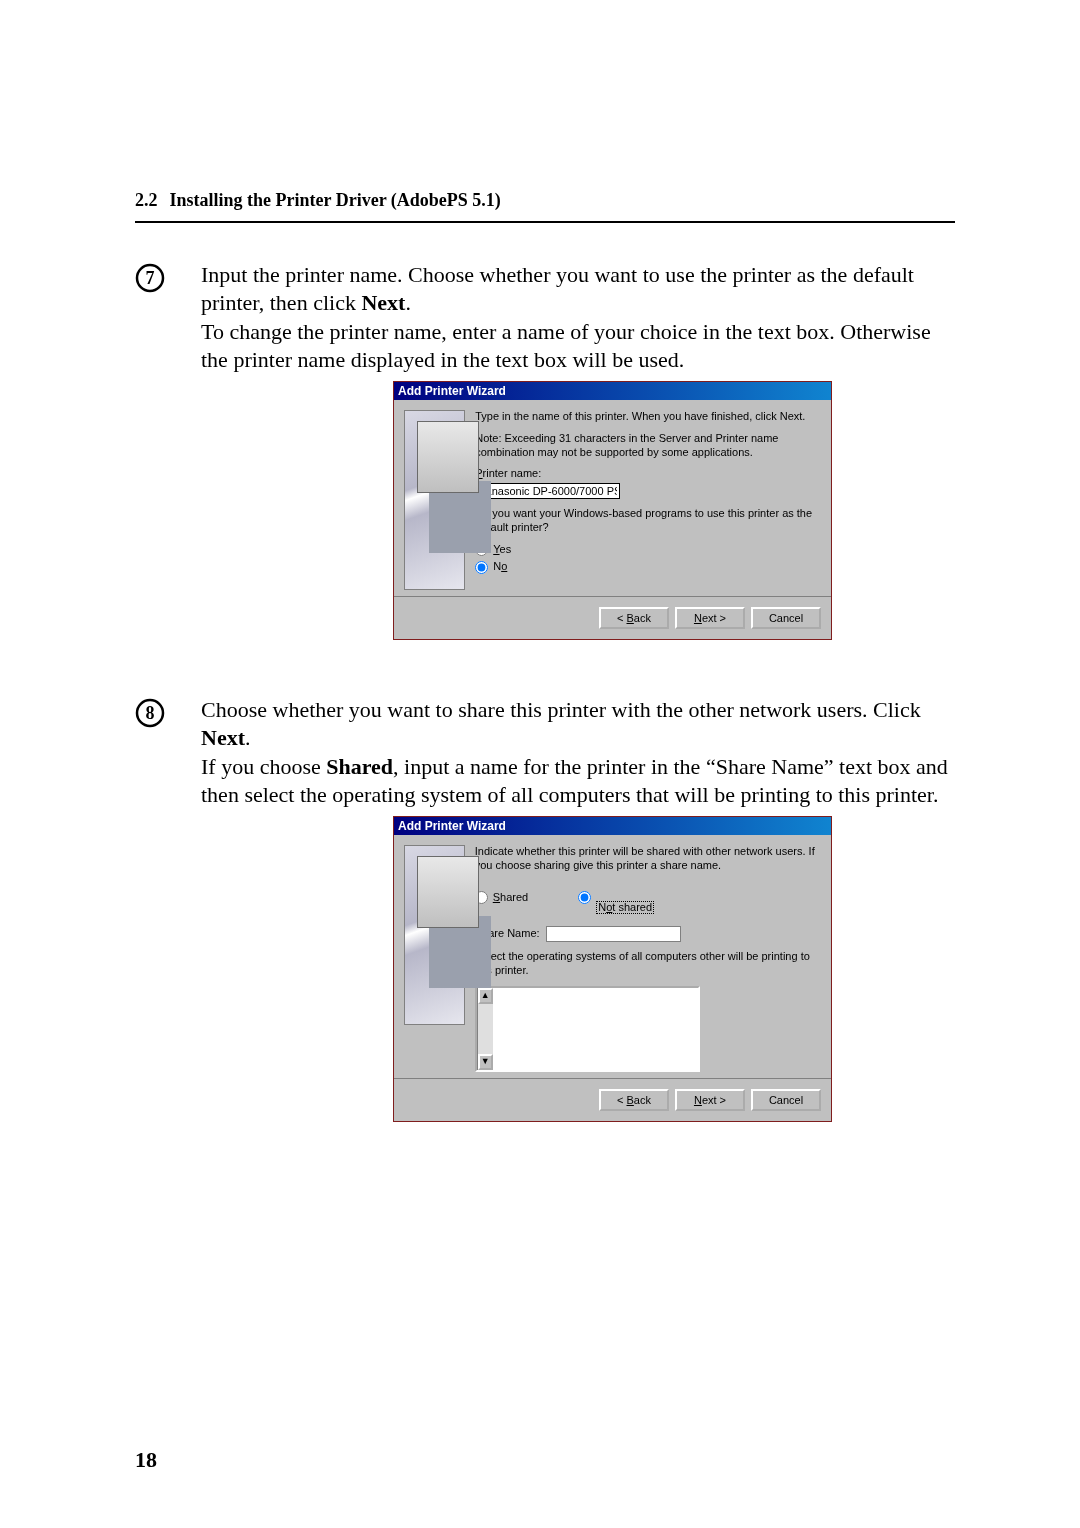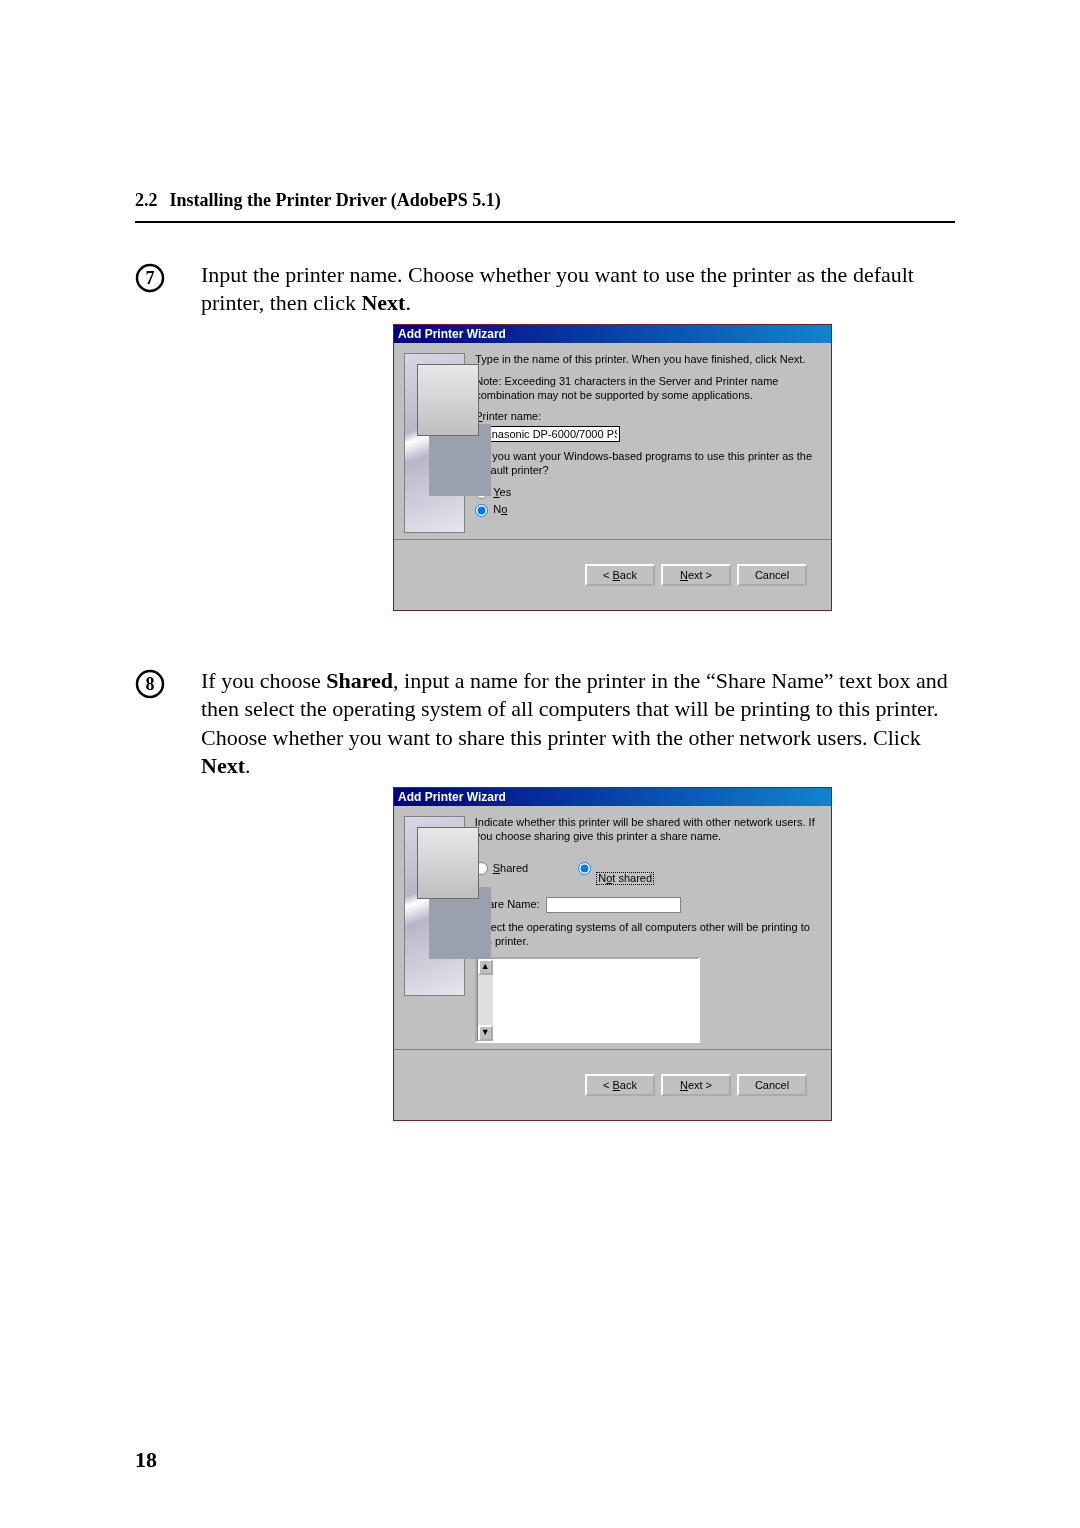--- a/index.html
+++ b/index.html
@@ -30,21 +30,21 @@
   .wizard .textbox2 { width: 135px; border: 1px solid #808080; padding: 1px 2px; font-family: inherit; font-size: 11px; background: #fff; }
   .wizard .radio-row { display: flex; align-items: center; margin-bottom: 4px; }
   .wizard .radio-row input { margin-right: 5px; }
   .wizard .radio-row .u { text-decoration: underline; }
   .wizard .radio-pair { display: flex; gap: 50px; margin: 6px 0 8px 0; }
   .wizard .share-row { display: flex; align-items: center; gap: 6px; margin-bottom: 8px; }
   .wizard .listbox { width: 225px; height: 86px; border: 2px inset #fff; background: #fff; overflow: hidden; display: flex; }
   .wizard .listbox .items { flex: 1 1 auto; padding: 1px 3px; color: #808080; line-height: 1.25; }
   .wizard .listbox .scroll { width: 16px; background: #dfdfdf; border-left: 1px solid #808080; display: flex; flex-direction: column; justify-content: space-between; }
   .wizard .listbox .arrow { height: 16px; background: #c0c0c0; border: 2px outset #fff; display:flex; align-items:center; justify-content:center; font-size:9px; }
-  .wizard .footer { display: flex; justify-content: flex-end; gap: 6px; padding: 24px; border-top: 1px solid #808080; }
+  .wizard .footer { display: flex; justify-content: flex-end; gap: 6px; padding: 10px; border-top: 1px solid #808080; }
   .wizard .footer button { width: 70px; height: 22px; font-family: inherit; font-size: 11px; background: #c0c0c0; border: 2px outset #fff; cursor: pointer; }
   .wizard .footer button .u { text-decoration: underline; }
   .dotted-focus { outline: 1px dotted #000; outline-offset: -1px; padding: 0 2px; margin-top: 20px; }
 
   .page-number { position: absolute; left: 135px; bottom: 55px; font-size: 22px; font-weight: bold; }
 </style>
 </head>
 <body>
 
 <div class="page">
@@ -58,20 +58,21 @@
     <div class="step-icon">
       <svg viewBox="0 0 30 30">
         <circle cx="15" cy="15" r="13" fill="none" stroke="#000" stroke-width="2.5"></circle>
         <text x="15" y="21" text-anchor="middle" font-family="serif" font-weight="bold" font-size="18">7</text>
       </svg>
     </div>
     <div class="step-body">
       <p>
         <span>Input the printer name. Choose whether you want to use the printer as the default printer, then click </span><span class="bold">Next</span><span>.</span>
       </p>
+      <p>To change the printer name, enter a name of your choice in the text box. Otherwise the printer name displayed in the text box will be used.</p>
 
       <div class="wizard">
         <div class="titlebar">Add Printer Wizard</div>
         <div class="body">
           <div class="sideimg"></div>
           <div class="content">
             <p>Type in the name of this printer.  When you have finished, click Next.</p>
             <p>Note:  Exceeding 31 characters in the Server and Printer name combination may not be supported by some applications.</p>
             <label class="small"><span style="text-decoration:underline">P</span>rinter name:</label>
             <input class="textbox" type="text" value="Panasonic DP-6000/7000 PS" style="">
@@ -98,24 +99,24 @@
 
   <div class="step">
     <div class="step-icon">
       <svg viewBox="0 0 30 30">
         <circle cx="15" cy="15" r="13" fill="none" stroke="#000" stroke-width="2.5"></circle>
         <text x="15" y="21" text-anchor="middle" font-family="serif" font-weight="bold" font-size="18">8</text>
       </svg>
     </div>
     <div class="step-body">
       <p>
-        <span>If you choose </span><span class="bold">Shared</span><span>, input a name for the printer in the “Share Name” text box and then select the operating system of all computers that will be printing to this printer.</span>
+        <span>Choose whether you want to share this printer with the other network users. Click </span><span class="bold">Next</span><span>.</span>
       </p>
       <p>
-        <span>Choose whether you want to share this printer with the other network users. Click </span><span class="bold">Next</span><span>.</span>
+        <span>If you choose </span><span class="bold">Shared</span><span>, input a name for the printer in the “Share Name” text box and then select the operating system of all computers that will be printing to this printer.</span>
       </p>
 
       <div class="wizard">
         <div class="titlebar">Add Printer Wizard</div>
         <div class="body">
           <div class="sideimg"></div>
           <div class="content">
             <p>Indicate whether this printer will be shared with other network users.  If you choose sharing give this printer a share name.</p>
             <div class="radio-pair">
               <span class="radio-row">

